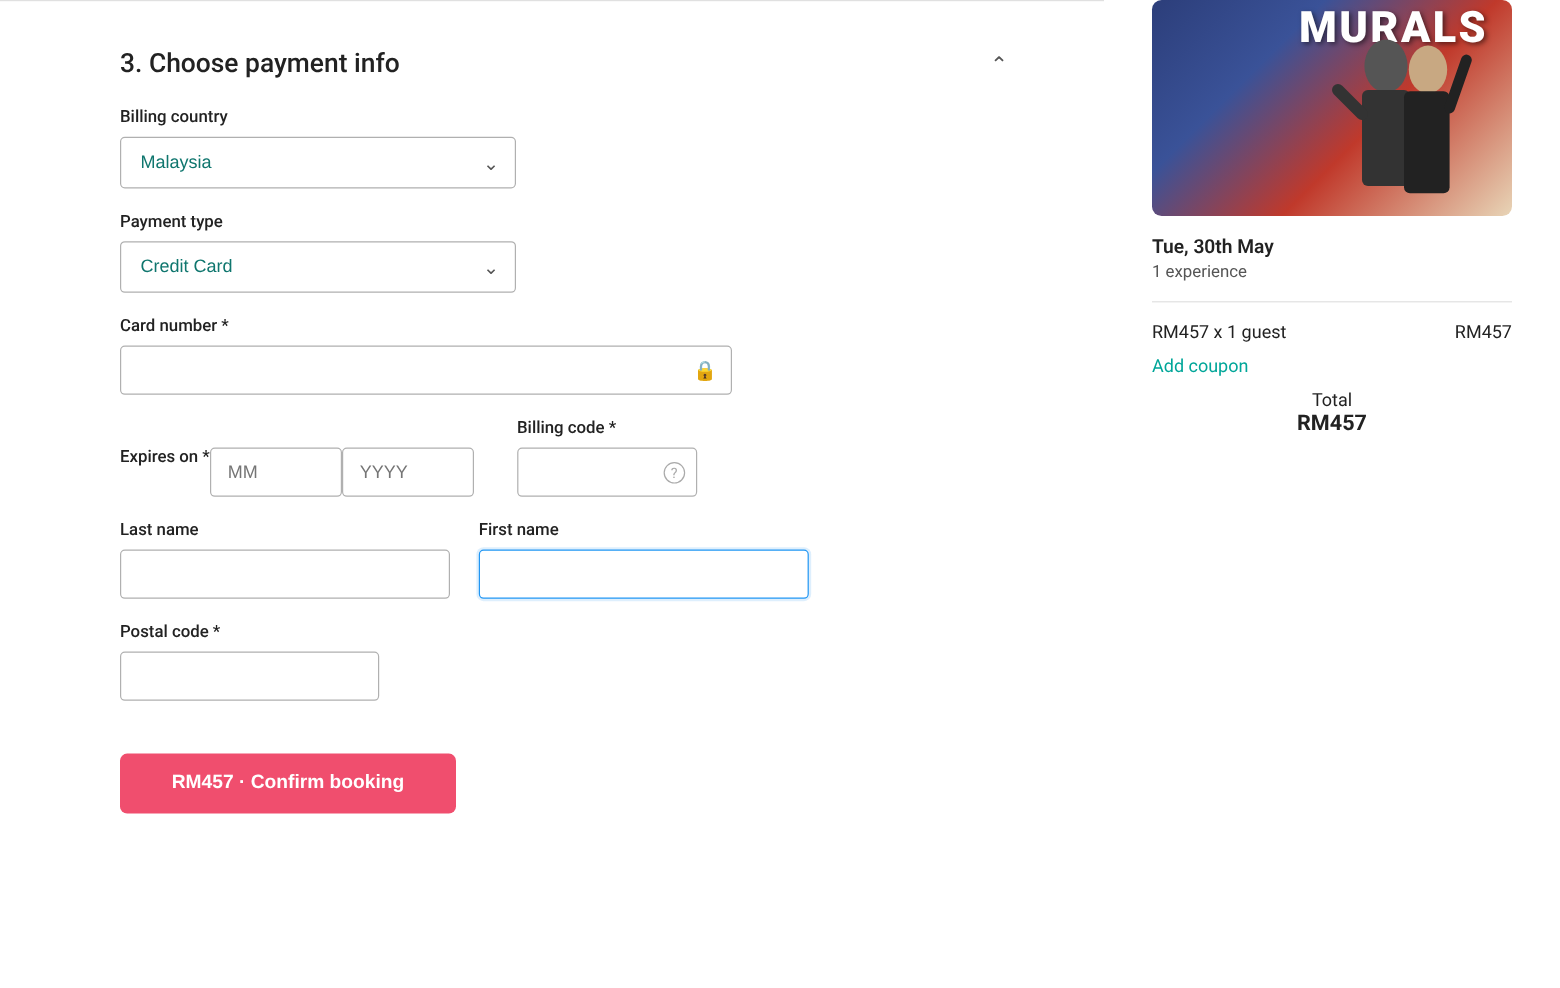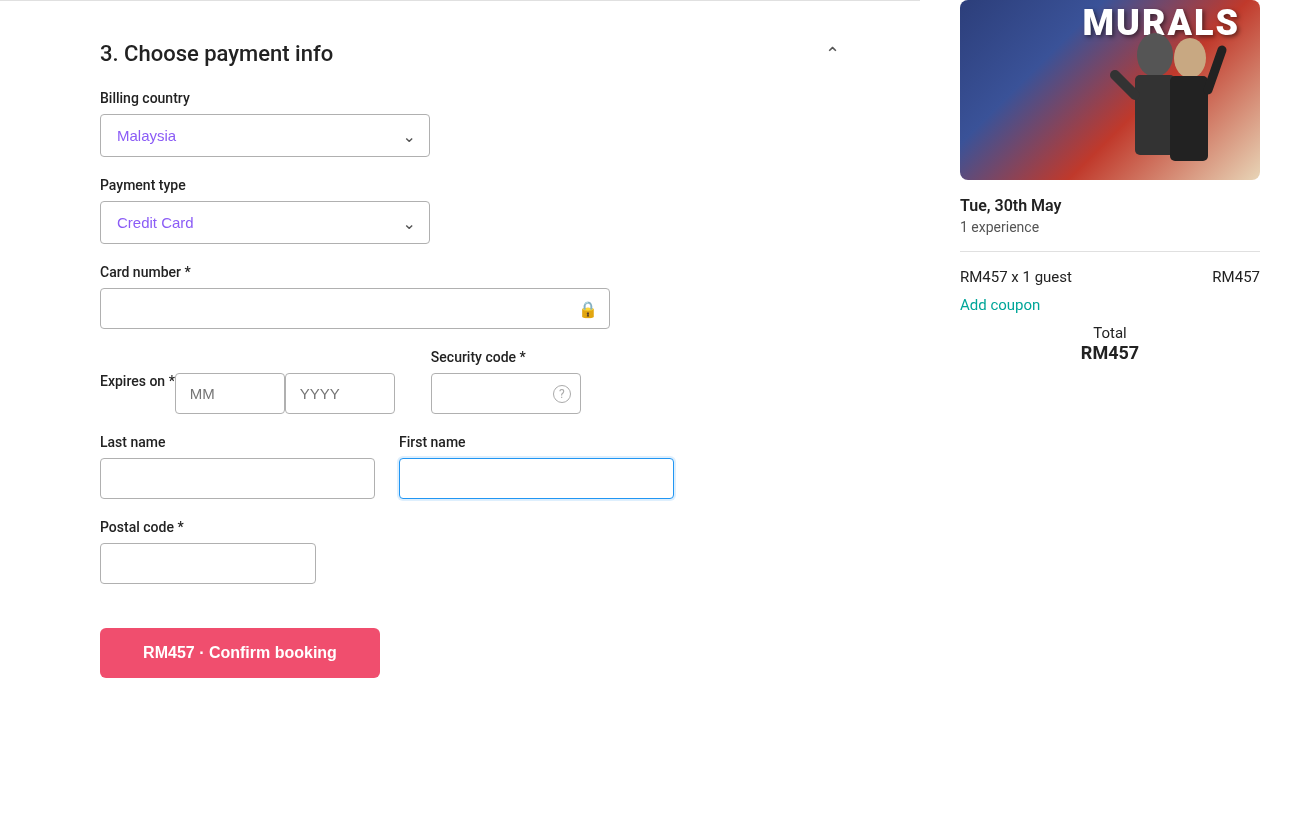--- a/index.html
+++ b/index.html
@@ -63,21 +63,21 @@
     }
     .form-select {
       width: 100%;
       padding: 12px 16px;
       border: 1px solid #b0b0b0;
       border-radius: 4px;
       font-size: 15px;
       appearance: none;
       background: #fff;
       cursor: pointer;
-      color: #8b5cf6;
+      color: #0f766e;
     }
     .select-chevron {
       position: absolute;
       right: 14px;
       top: 50%;
       transform: translateY(-50%);
       pointer-events: none;
       color: #555;
       font-size: 16px;
     }
@@ -424,21 +424,21 @@
           <span>Expires on</span>
           <span>*</span>
         </label>
         <div class="expires-inputs">
           <input type="text" class="expires-input" placeholder="MM" style="">
           <input type="text" class="expires-input" placeholder="YYYY" style="">
         </div>
       </div>
       <div class="security-group">
         <label class="form-label">
-          <span>Security code</span>
+          <span>Billing code</span>
           <span>*</span>
         </label>
         <div class="security-input-wrapper">
           <input type="text" class="security-input" style="">
           <div class="help-icon">?</div>
         </div>
       </div>
     </div>
 
     

